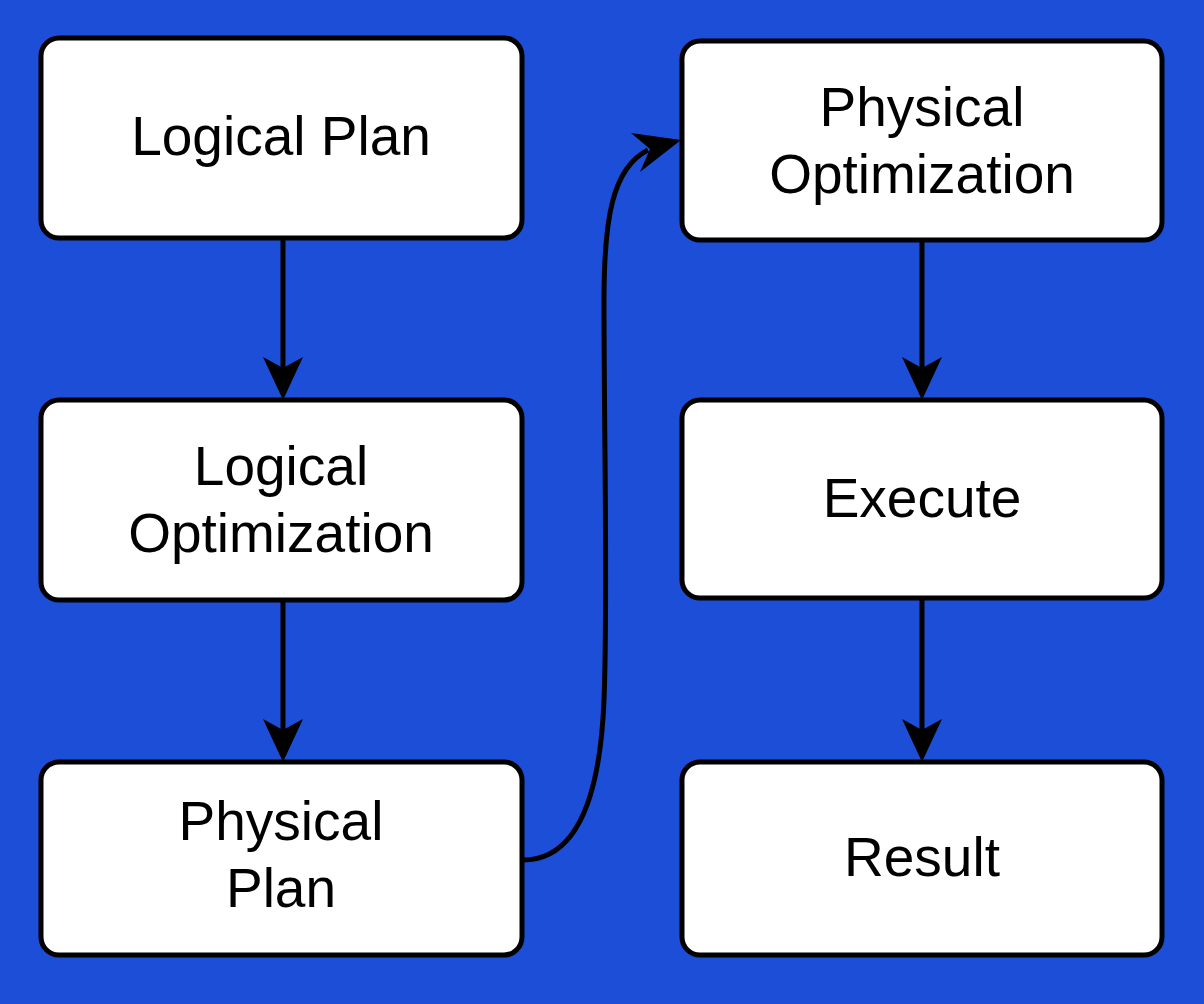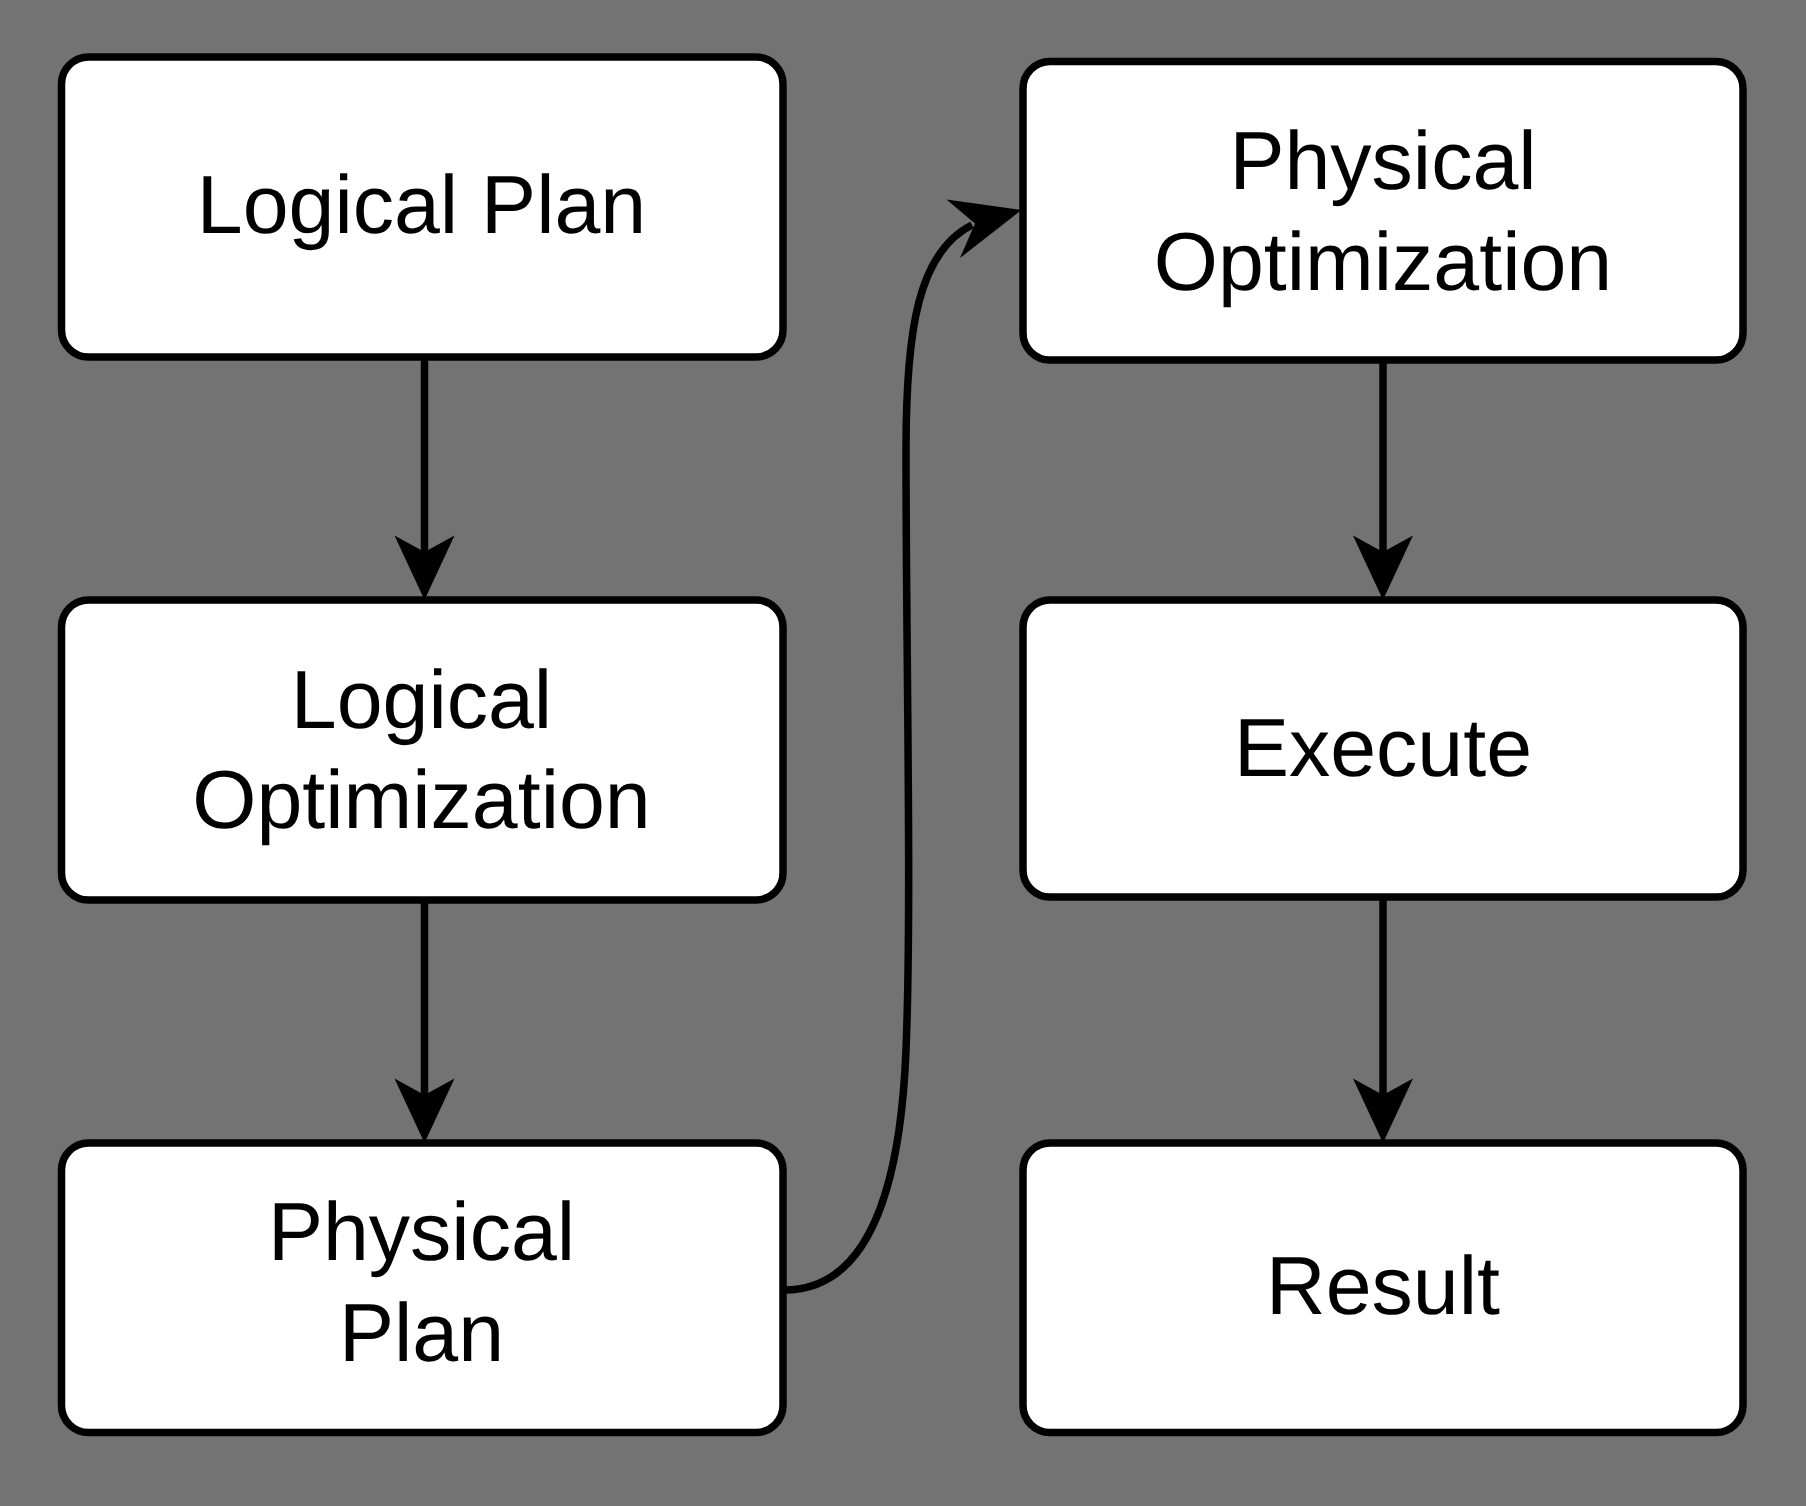--- a/index.html
+++ b/index.html
@@ -11,21 +11,21 @@
   body {
     width: 1204px;
     height: 1004px;
     overflow: hidden;
     font-family: "Liberation Sans", "DejaVu Sans", sans-serif;
   }
   #diagram-root {
     position: relative;
     width: 1204px;
     height: 1004px;
-    background: #737373;
+    background: #1d4ed8;
   }
   #flow-svg {
     position: absolute;
     top: 0;
     left: 0;
     width: 1204px;
     height: 1004px;
     display: block;
   }
   .node-box {

